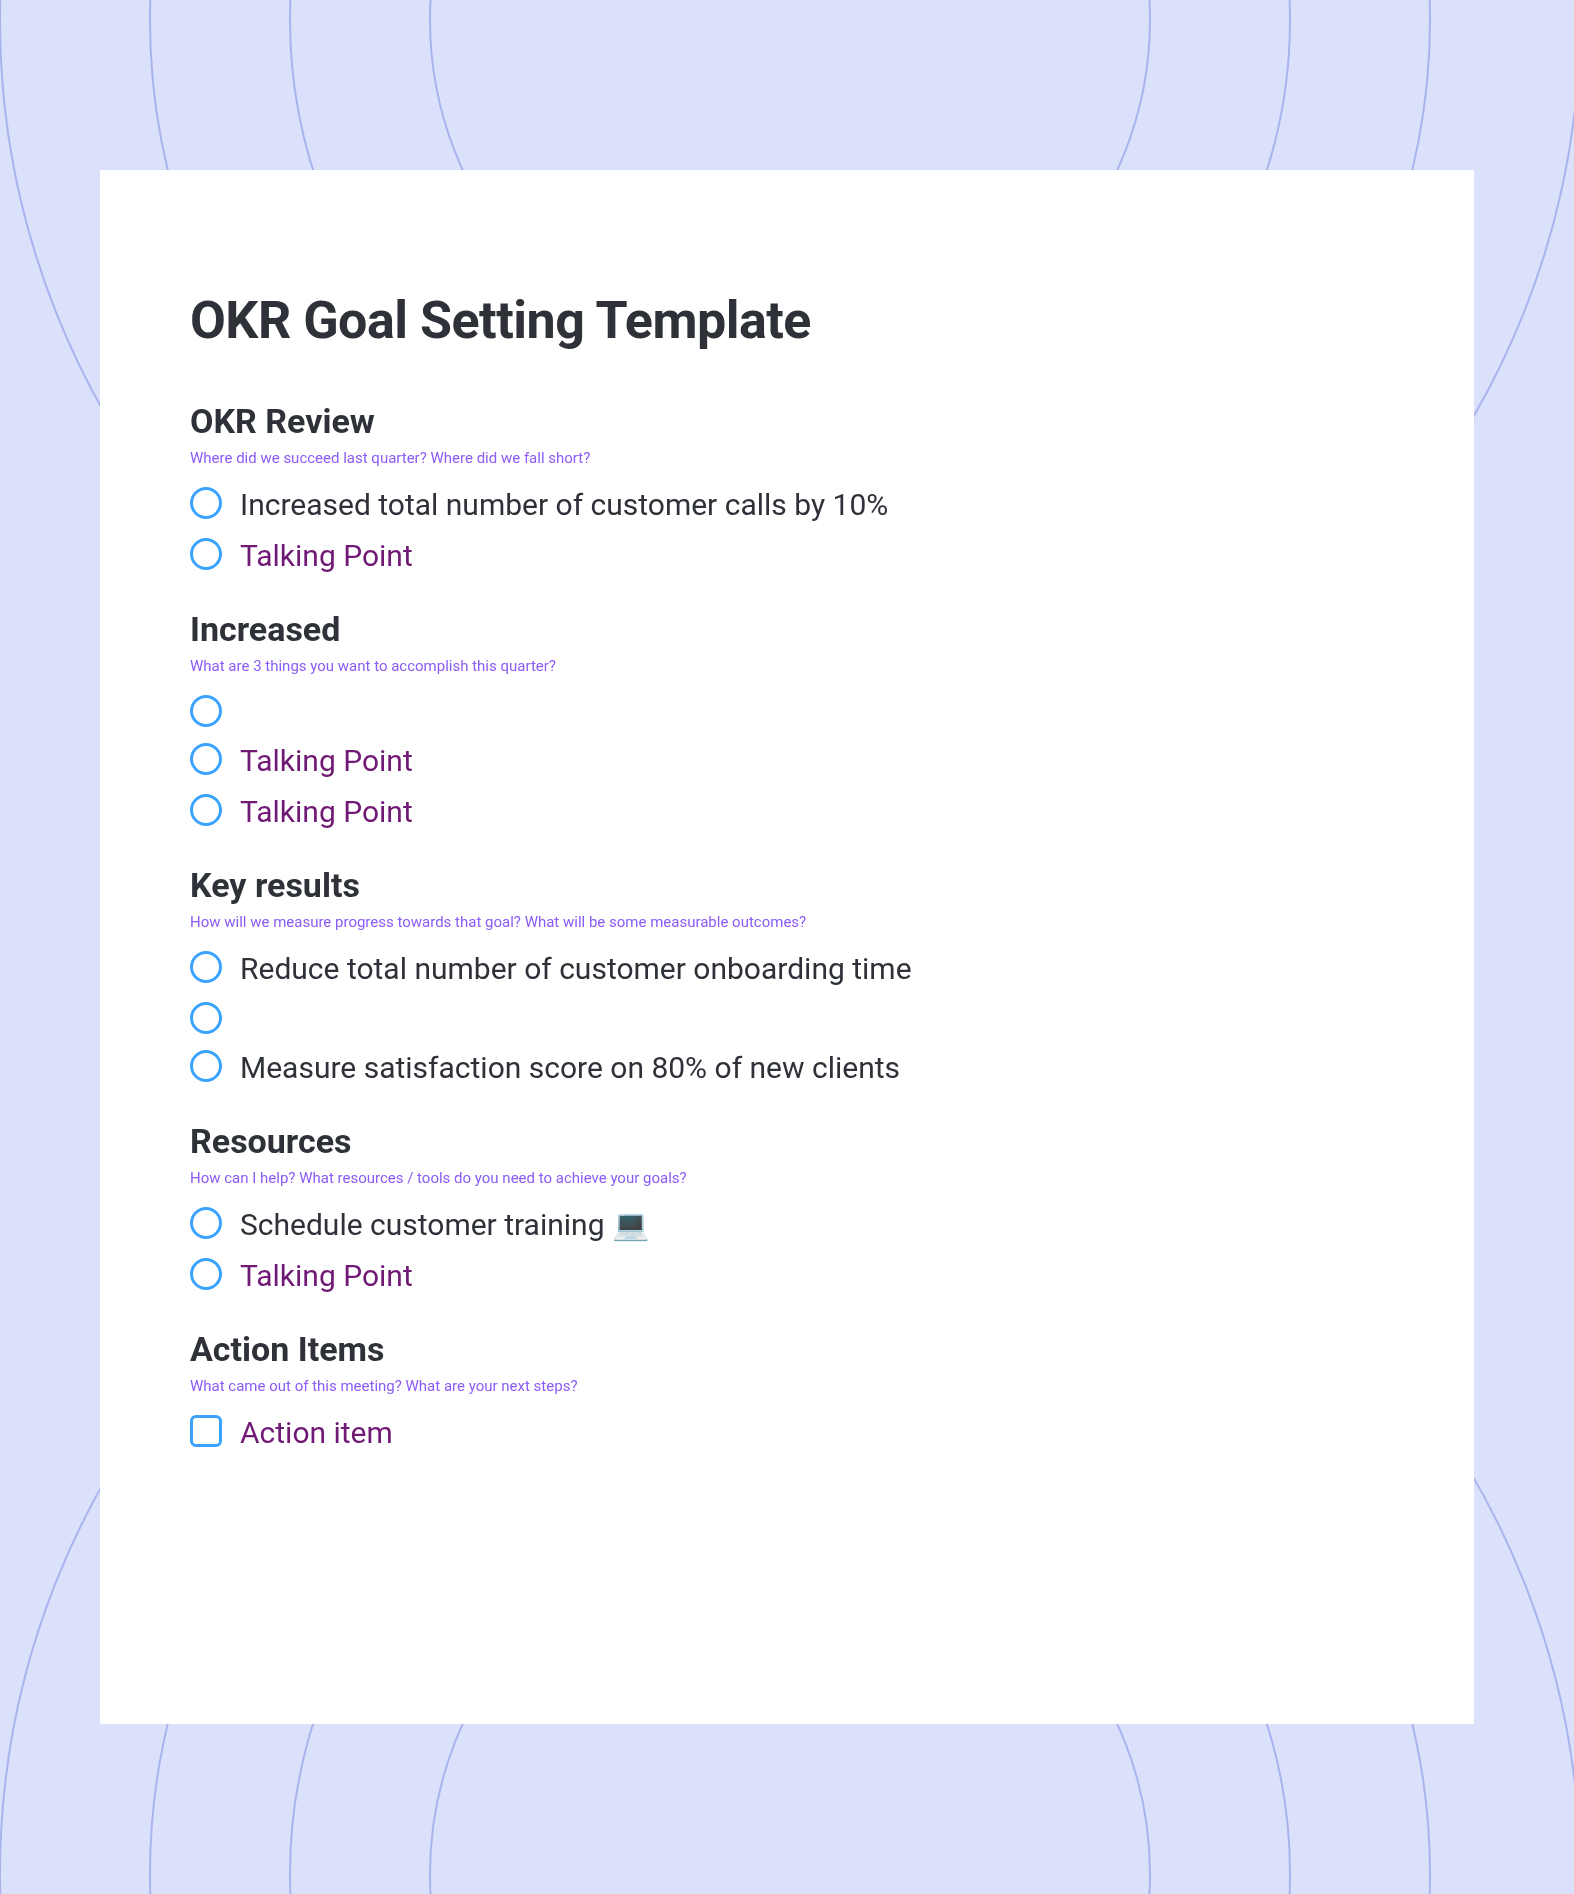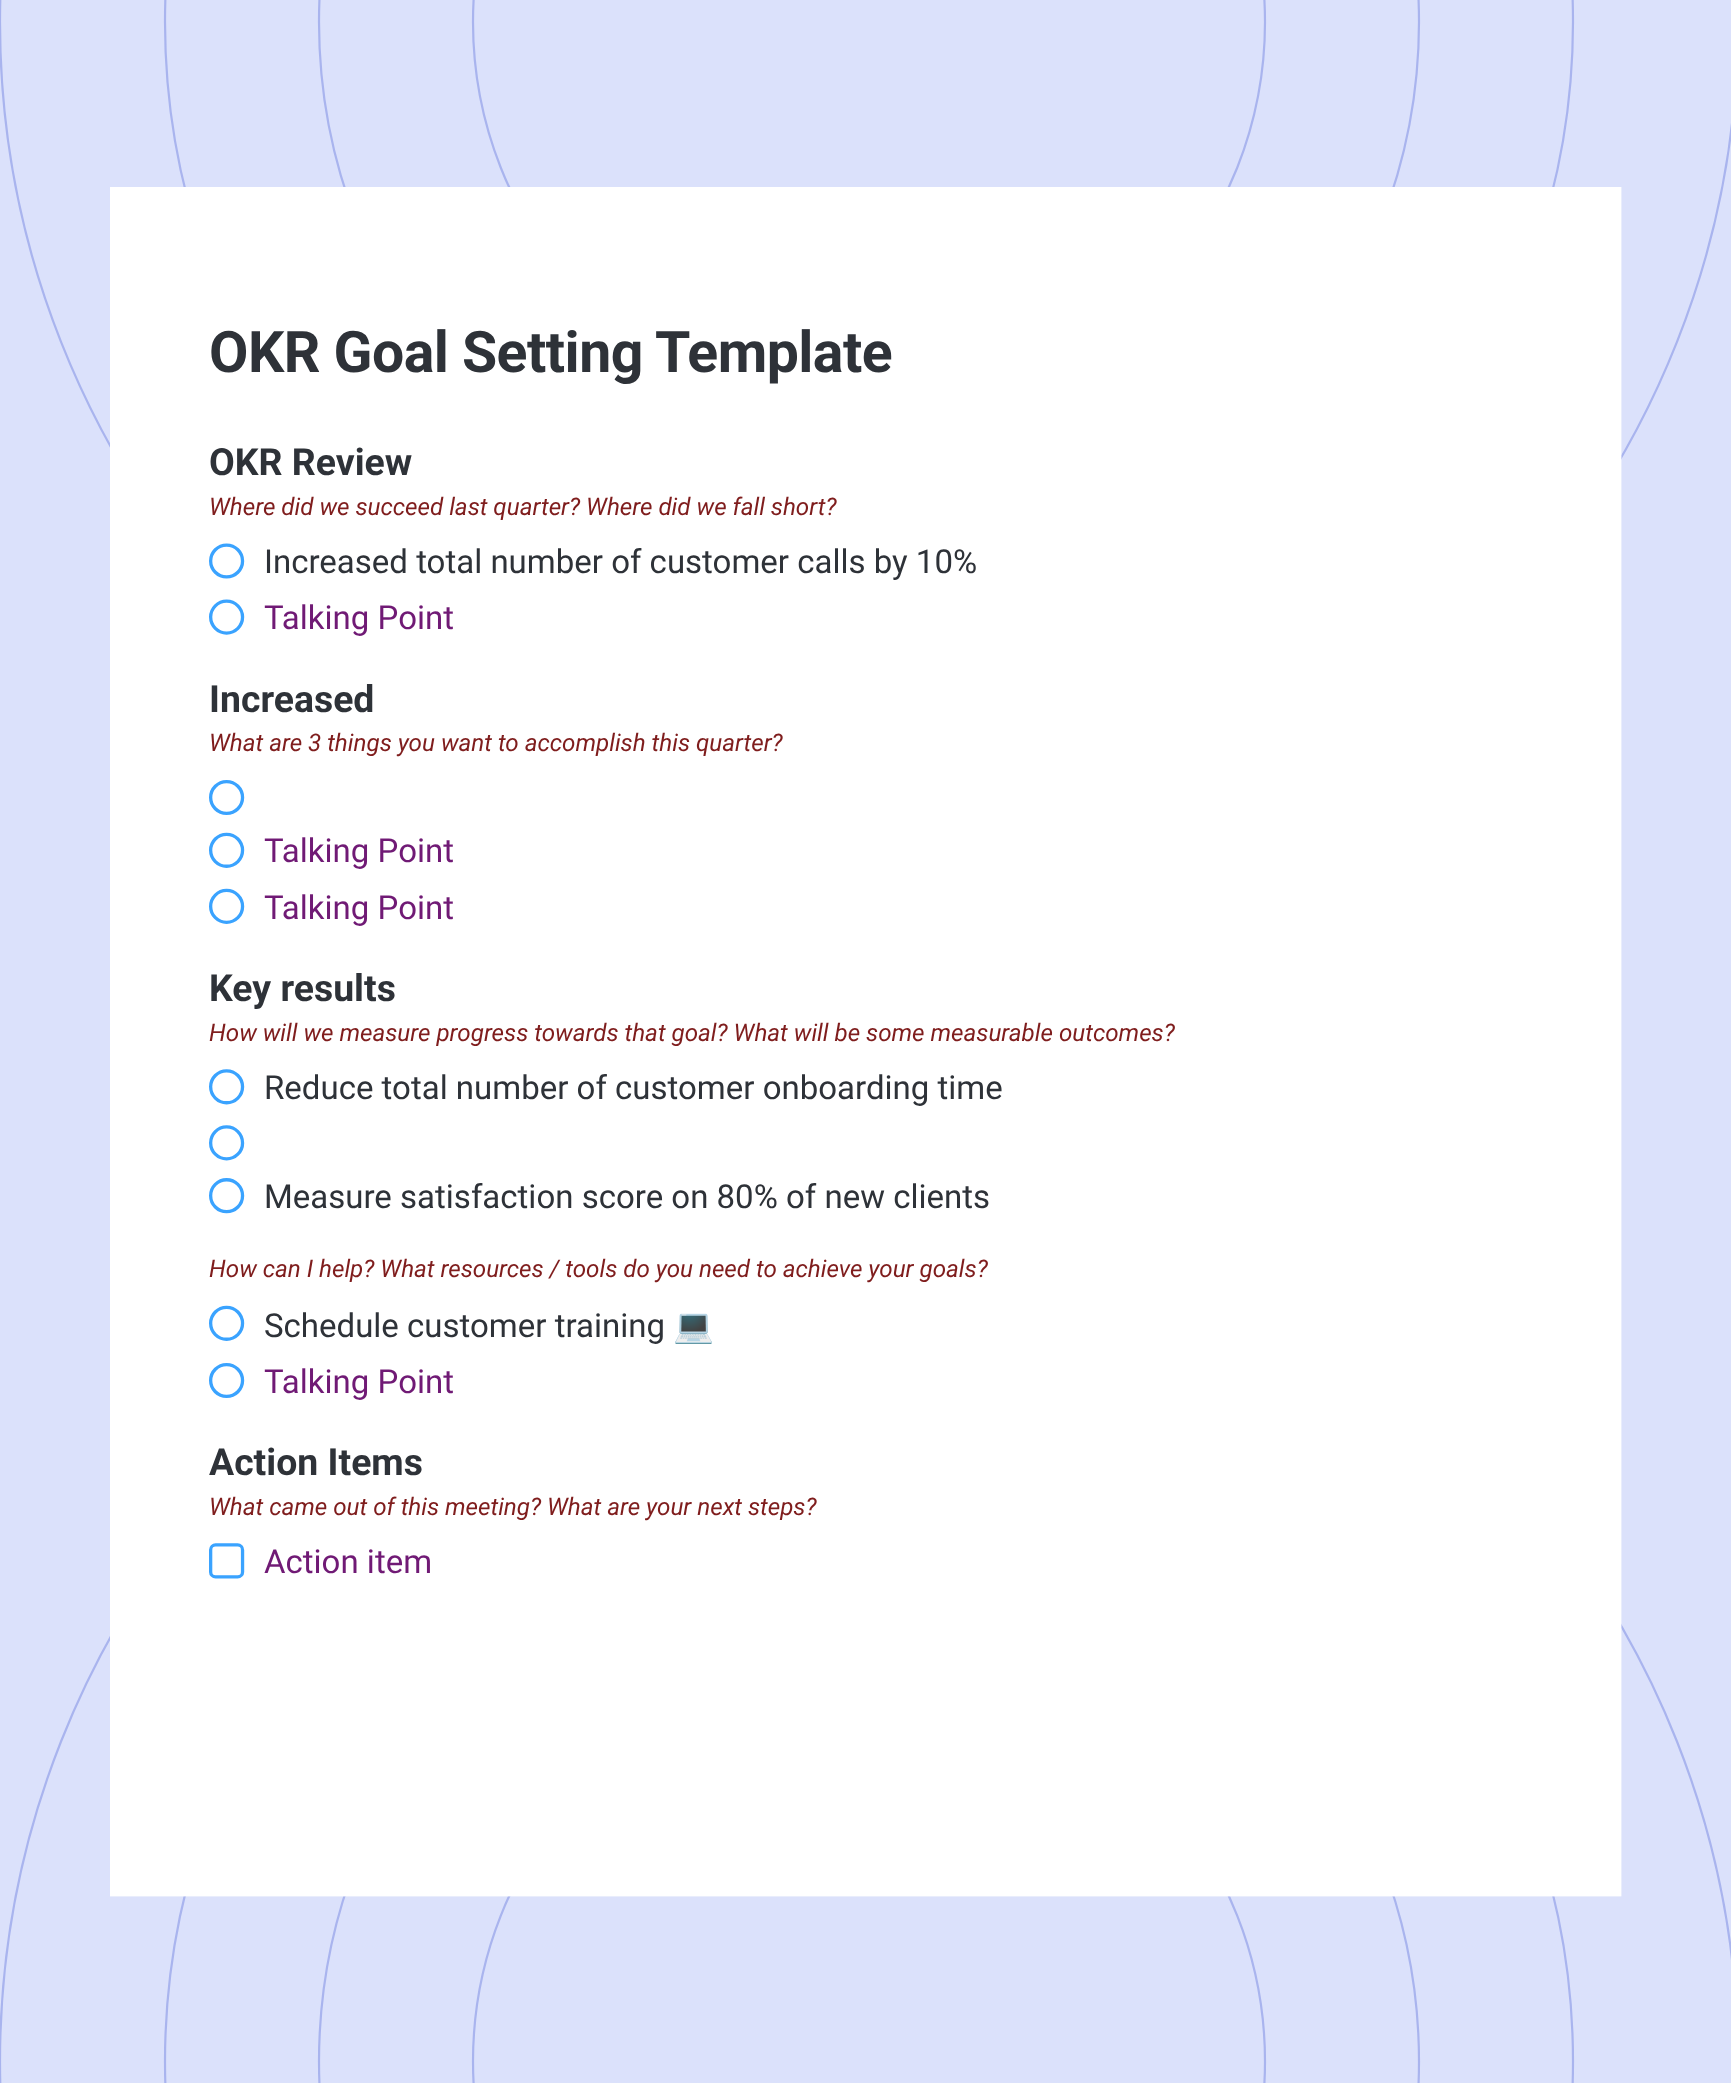--- a/index.html
+++ b/index.html
@@ -35,24 +35,23 @@
     letter-spacing: -0.5px;
   }
   .section { margin-bottom: 36px; }
   .section-header {
     font-size: 34px;
     font-weight: 700;
     color: #2e3238;
     margin-bottom: 8px;
   }
   .section-desc {
-    font-size: 22px;
-    color: #7f1d1d;
+    font-size: 15px;
+    color: #8b5cf6;
     margin-bottom: 20px;
-    font-style: italic;
   }
   .item {
     display: flex;
     align-items: flex-start;
     gap: 18px;
     margin-bottom: 16px;
   }
   .circle {
     width: 32px;
     height: 32px;
@@ -130,20 +129,21 @@
         </div>
         <div class="item">
           <div class="circle"></div>
         </div>
         <div class="item">
           <div class="circle"></div>
           <div class="item-text">Measure satisfaction score on 80% of new clients</div>
         </div>
       </div>
       <div class="section">
+        <div class="section-header">Resources</div>
         <div class="section-desc">How can I help? What resources / tools do you need to achieve your goals?</div>
         <div class="item">
           <div class="circle"></div>
           <div class="item-text">Schedule customer training 💻</div>
         </div>
         <div class="item">
           <div class="circle"></div>
           <div class="item-text placeholder">Talking Point</div>
         </div>
       </div>

